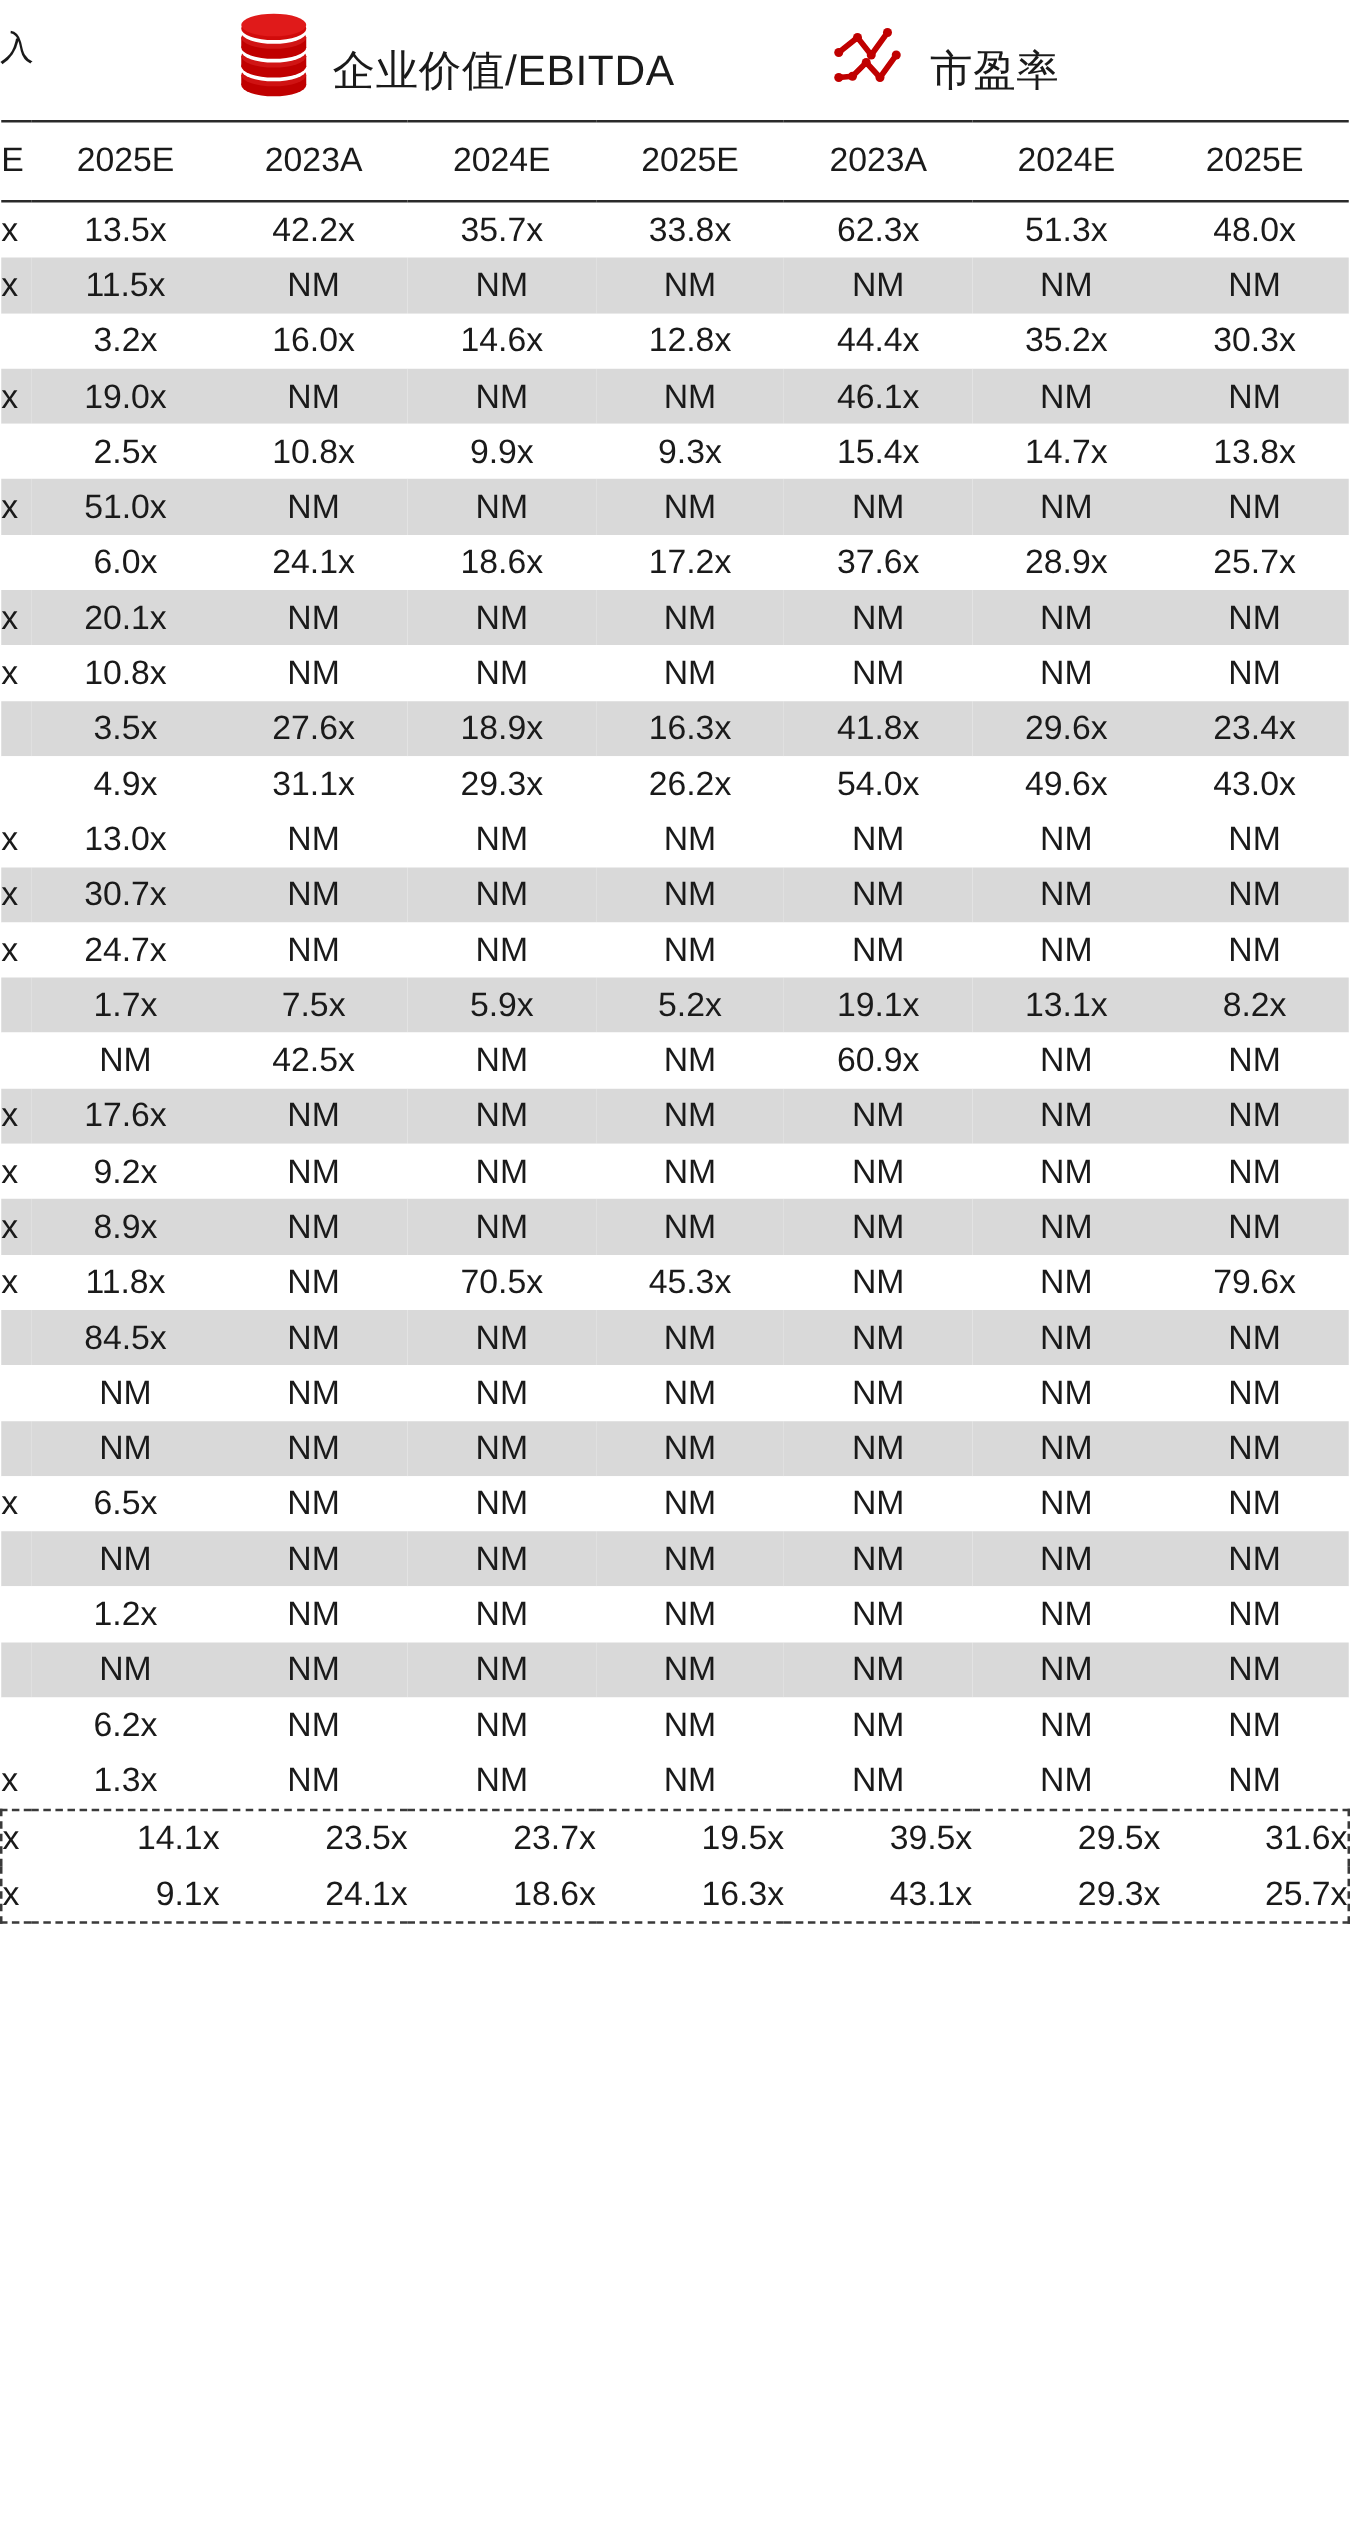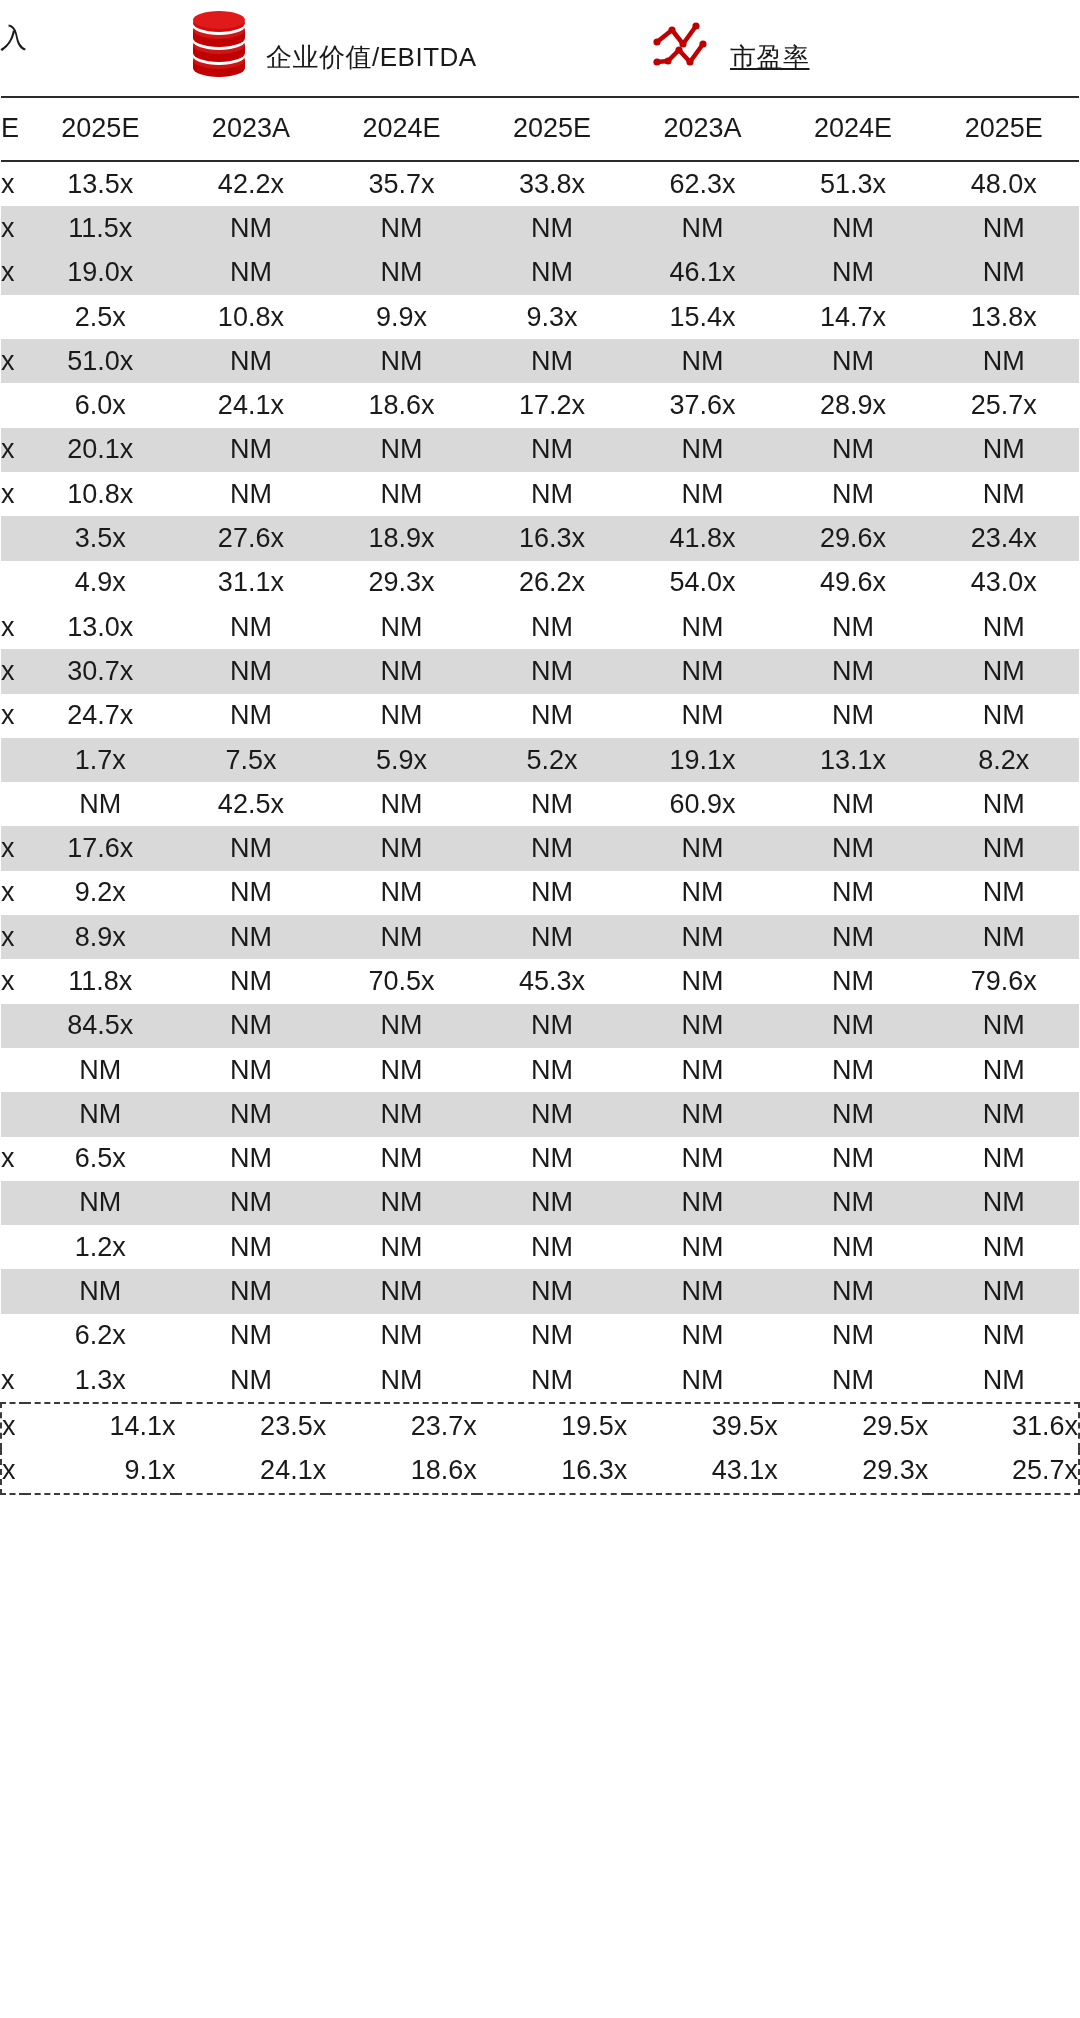--- a/index.html
+++ b/index.html
@@ -34,23 +34,23 @@
   }
   .group-head {
     position: absolute;
     top: 10px;
     display: flex;
     align-items: center;
     gap: 14px;
     white-space: nowrap;
   }
   .group-head.g1 { left: 186px; }
-  .group-head.g2 { left: 650px; text-decoration: underline; }
+  .group-head.g2 { left: 664px; }
   .group-label {
-    font-size: 26px;
+    font-size: 34px;
     line-height: 30px;
     color: #1a1a1a;
     letter-spacing: 0.5px;
     margin-top: 20px;
   }
   .icon-box {
     width: 66px;
     height: 74px;
     position: relative;
     flex: 0 0 auto;
@@ -206,20 +206,30 @@
         <tr class=" shade">
           <td class="clipcell">x</td>
           <td>11.5x</td>
           <td>NM</td>
           <td>NM</td>
           <td>NM</td>
           <td>NM</td>
           <td>NM</td>
           <td>NM</td>
         </tr>
+        <tr class=" plain">
+          <td class="clipcell"></td>
+          <td>3.2x</td>
+          <td>16.0x</td>
+          <td>14.6x</td>
+          <td>12.8x</td>
+          <td>44.4x</td>
+          <td>35.2x</td>
+          <td>30.3x</td>
+        </tr>
         <tr class=" shade">
           <td class="clipcell">x</td>
           <td>19.0x</td>
           <td>NM</td>
           <td>NM</td>
           <td>NM</td>
           <td>46.1x</td>
           <td>NM</td>
           <td>NM</td>
         </tr>

